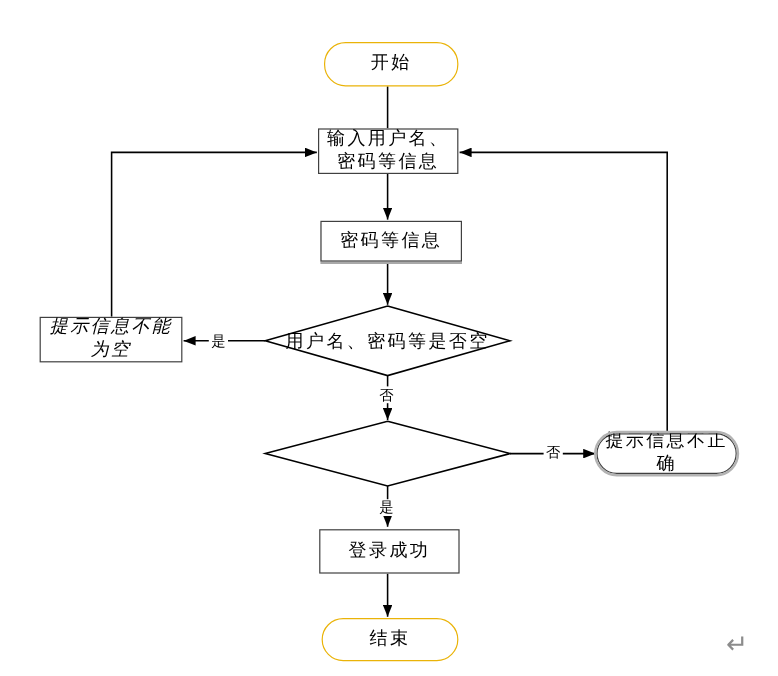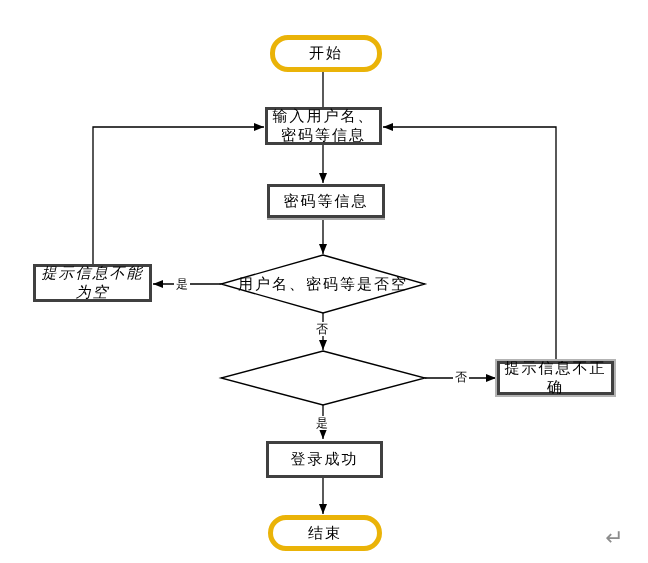--- a/index.html
+++ b/index.html
@@ -40,24 +40,24 @@
     align-items: center;
     justify-content: center;
     text-align: center;
     font-size: 15px;
     letter-spacing: 2px;
     line-height: 1.25;
     box-sizing: border-box;
     background: #ffffff;
   }
   .rect {
-    border: 3px solid #404040;
+    border: 1px solid #404040;
   }
   .terminator {
-    border: 5px solid #eab308;
+    border: 1px solid #eab308;
     border-radius: 18px;
   }
   .shadow-bottom {
     box-shadow: 0 2px 0 #a9a9a9;
   }
   .gray-outline {
     outline: 2px solid #b3b3b3;
   }
   .diamond-label {
     position: absolute;
@@ -85,21 +85,21 @@
     color: #8c8c8c;
     font-family: "DejaVu Sans", sans-serif;
   }
   
   #start   { left: 270px; top: 35px;  width: 112px; height: 37px; }
   #input   { left: 265px; top: 107px; width: 117px; height: 38px; }
   #select  { left: 267px; top: 184px; width: 118px; height: 34px; }
   #d1-text { left: 221px; top: 255px; width: 204px; height: 58px; }
   #pempty  { left: 33px;  top: 264px; width: 119px; height: 38px; font-style: italic; }
   #d2-text { left: 221px; top: 351px; width: 204px; height: 54px; }
-  #pwrong  { left: 497px; top: 361px; width: 117px; height: 34px; }
+  #pwrong  { left: 497px; top: 361px; width: 117px; height: 34px; border-radius: 17px; }
   #login   { left: 266px; top: 441px; width: 117px; height: 37px; }
   #end     { left: 268px; top: 515px; width: 114px; height: 36px; }
   
   #lbl-empty-yes   { left: 182px; top: 284px; }
   #lbl-empty-no    { left: 322px; top: 329px; }
   #lbl-correct-no  { left: 461px; top: 377px; }
   #lbl-correct-yes { left: 322px; top: 423px; }
 </style>
 </head>
 <body>

